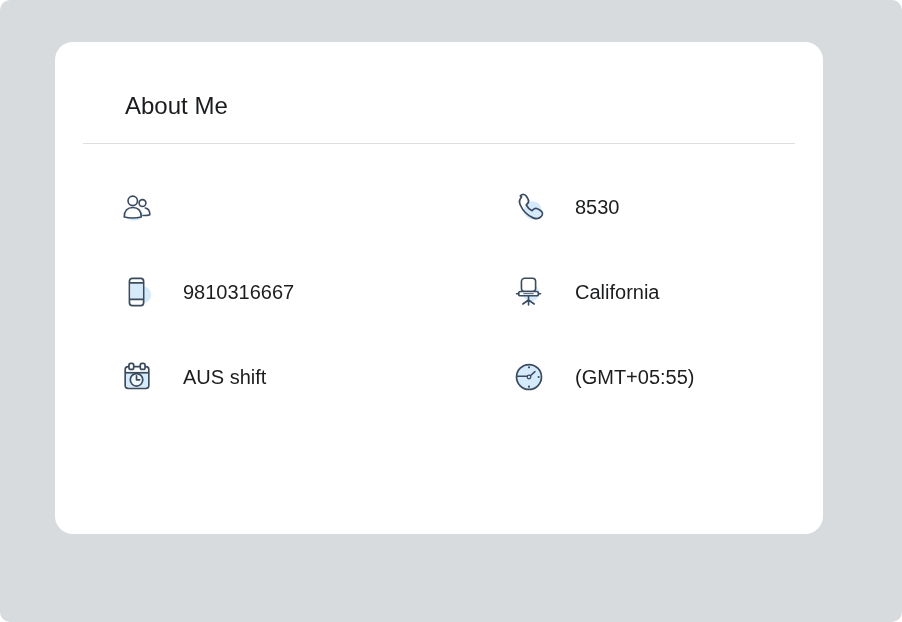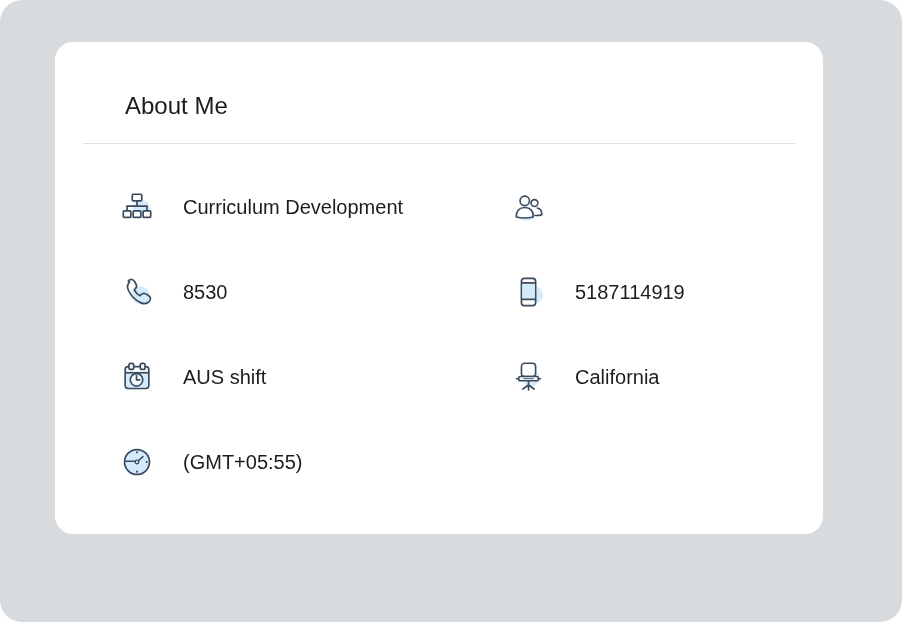--- a/index.html
+++ b/index.html
@@ -18,21 +18,21 @@
     background:var(--page-bg);
     font-family:"Liberation Sans","DejaVu Sans",sans-serif;
     position:relative;
     overflow:hidden;
   }
   .panel{
     position:absolute;
     left:0;top:0;
     width:902px;height:622px;
     background:var(--panel-bg);
-    border-radius:22px;
+    border-radius:10px;
     text-decoration:underline;
   }
   .card{
     position:absolute;
     left:55px;top:42px;
     width:768px;height:492px;
     background:var(--card-bg);
     border-radius:18px;
   }
   .card-title{
@@ -73,33 +73,20 @@
 <body>
 
 <div class="panel">
   <div class="card">
 
     <h2 class="card-title">About Me</h2>
     <div class="divider"></div>
 
     <div class="fields-grid">
 
-      <div class="field">
-        <span class="icon">
-          <svg viewBox="0 0 36 36" fill="none">
-            <circle cx="23" cy="20" r="9.5" fill="var(--icon-accent)"></circle>
-            <path d="M18 11.5 V17 M7.5 22 V17 H28.5 V22" stroke="currentColor" stroke-width="1.8"></path>
-            <rect x="13" y="4.5" width="10" height="7" rx="1" fill="#fff" stroke="currentColor" stroke-width="1.8" stroke-linejoin="round"></rect>
-            <rect x="3.5" y="22" width="8" height="7" rx="1" fill="#fff" stroke="currentColor" stroke-width="1.8" stroke-linejoin="round"></rect>
-            <rect x="14" y="22" width="8" height="7" rx="1" fill="#fff" stroke="currentColor" stroke-width="1.8" stroke-linejoin="round"></rect>
-            <rect x="24.5" y="22" width="8" height="7" rx="1" fill="#fff" stroke="currentColor" stroke-width="1.8" stroke-linejoin="round"></rect>
-          </svg>
-        </span>
-        <span class="value">Curriculum Development</span>
-      </div>
 
       <div class="field">
         <span class="icon">
           <svg viewBox="0 0 36 36" fill="none">
             <ellipse cx="15" cy="26.5" rx="9.5" ry="6" fill="var(--icon-accent)"></ellipse>
             <circle cx="23.8" cy="13.8" r="3.6" stroke="currentColor" stroke-width="1.7"></circle>
             <path d="M26.8 19 c3.3,0.6 4.8,3 4.8,7.2 c-2.4,0.8 -4.8,1 -7.2,0.8" stroke="currentColor" stroke-width="1.7" stroke-linecap="round" stroke-linejoin="round"></path>
             <circle cx="13.5" cy="11.5" r="5" fill="#fff" stroke="currentColor" stroke-width="1.7"></circle>
             <path d="M4.5 28.5 c0,-6.5 3.6,-10 9,-10 c5.4,0 9,3.5 9,10 c-6,1.6 -12,1.6 -18,0 z" fill="#fff" stroke="currentColor" stroke-width="1.7" stroke-linecap="round" stroke-linejoin="round"></path>
           </svg>
@@ -118,50 +105,50 @@
 
       <div class="field">
         <span class="icon">
           <svg viewBox="0 0 36 36" fill="none">
             <circle cx="24" cy="21" r="9" fill="var(--icon-accent)"></circle>
             <rect x="10" y="3.5" width="15" height="29" rx="3" fill="#fff" stroke="currentColor" stroke-width="1.8"></rect>
             <rect x="11" y="9.2" width="13" height="16.6" fill="var(--icon-accent)"></rect>
             <path d="M10 8.3 H25 M10 25.8 H25" stroke="currentColor" stroke-width="1.8"></path>
           </svg>
         </span>
-        <span class="value">5187114919</span>
+        <span class="value">9810316667</span>
+      </div>
+
+      <div class="field">
+        <span class="icon">
+          <svg viewBox="0 0 36 36" fill="none">
+            <circle cx="20" cy="19" r="9" fill="var(--icon-accent)"></circle>
+            <rect x="10" y="3.5" width="15" height="14" rx="3.5" fill="#fff" stroke="currentColor" stroke-width="1.7" stroke-linejoin="round"></rect>
+            <rect x="7" y="17.5" width="21" height="4.5" rx="2" fill="#fff" stroke="currentColor" stroke-width="1.7" stroke-linejoin="round"></rect>
+            <path d="M7 19.8 H4.8 M28 19.8 h2.2" stroke="currentColor" stroke-width="1.7" stroke-linecap="round"></path>
+            <path d="M12 19.8 h11" stroke="currentColor" stroke-width="1"></path>
+            <path d="M17.5 22 v4.5 M17.5 26.5 l-6,4.2 M17.5 26.5 l6,4.2 M17.5 26.5 v5.2" stroke="currentColor" stroke-width="1.7" stroke-linecap="round"></path>
+          </svg>
+        </span>
+        <span class="value">California</span>
       </div>
 
       <div class="field">
         <span class="icon">
           <svg viewBox="0 0 36 36" fill="none">
             <rect x="5.5" y="7" width="25" height="23" rx="3" fill="#fff" stroke="currentColor" stroke-width="1.8"></rect>
             <path d="M6.5 13.5 h23 v12.5 a3 3 0 0 1 -3 3 h-17 a3 3 0 0 1 -3 -3 z" fill="var(--icon-accent)"></path>
             <path d="M5.5 13.5 H30.5" stroke="currentColor" stroke-width="1.8"></path>
             <rect x="9.5" y="3.5" width="5" height="6.5" rx="1.8" fill="#fff" stroke="currentColor" stroke-width="1.8"></rect>
             <rect x="21.5" y="3.5" width="5" height="6.5" rx="1.8" fill="#fff" stroke="currentColor" stroke-width="1.8"></rect>
             <circle cx="17.5" cy="21" r="6.6" fill="#f2f9ff" stroke="currentColor" stroke-width="1.8"></circle>
             <path d="M17.5 21 V16.8 M17.5 21 H20.8" stroke="currentColor" stroke-width="1.8" stroke-linecap="round"></path>
           </svg>
         </span>
         <span class="value">AUS shift</span>
-      </div>
-
-      <div class="field">
-        <span class="icon">
-          <svg viewBox="0 0 36 36" fill="none">
-            <circle cx="20" cy="19" r="9" fill="var(--icon-accent)"></circle>
-            <rect x="10" y="3.5" width="15" height="14" rx="3.5" fill="#fff" stroke="currentColor" stroke-width="1.7" stroke-linejoin="round"></rect>
-            <rect x="7" y="17.5" width="21" height="4.5" rx="2" fill="#fff" stroke="currentColor" stroke-width="1.7" stroke-linejoin="round"></rect>
-            <path d="M7 19.8 H4.8 M28 19.8 h2.2" stroke="currentColor" stroke-width="1.7" stroke-linecap="round"></path>
-            <path d="M12 19.8 h11" stroke="currentColor" stroke-width="1"></path>
-            <path d="M17.5 22 v4.5 M17.5 26.5 l-6,4.2 M17.5 26.5 l6,4.2 M17.5 26.5 v5.2" stroke="currentColor" stroke-width="1.7" stroke-linecap="round"></path>
-          </svg>
-        </span>
-        <span class="value">California</span>
       </div>
 
       <div class="field">
         <span class="icon">
           <svg viewBox="0 0 36 36" fill="none">
             <circle cx="18" cy="18" r="13.2" fill="var(--icon-accent)" stroke="currentColor" stroke-width="1.8"></circle>
             <circle cx="18" cy="7.8" r="1.1" fill="currentColor"></circle>
             <circle cx="28.2" cy="18" r="1.1" fill="currentColor"></circle>
             <circle cx="18" cy="28.2" r="1.1" fill="currentColor"></circle>
             <path d="M5.8 17.3 H18 M18 18 L24.3 12.3" stroke="currentColor" stroke-width="1.6" stroke-linecap="round"></path>

